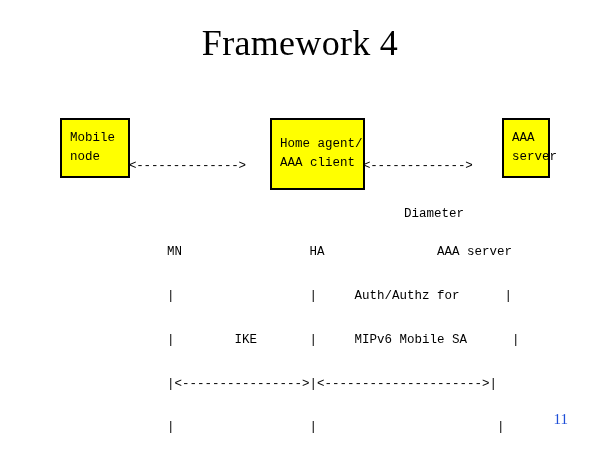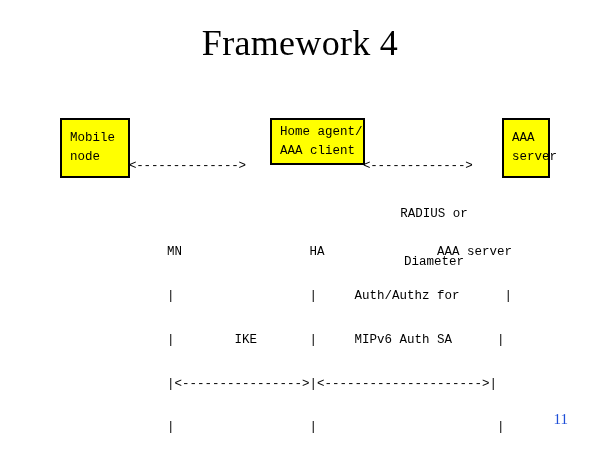--- a/index.html
+++ b/index.html
@@ -40,21 +40,21 @@
     font-family: "Liberation Mono", monospace;
     font-size: 12.5px;
     line-height: 19px;
     color: #000000;
     display: flex;
     flex-direction: column;
     justify-content: center;
     padding-left: 8px;
   }
   #box-mobile-node { left: 60px;  top: 118px; width: 70px;  height: 60px; }
-  #box-home-agent  { left: 270px; top: 118px; width: 95px;  height: 47px; }
+  #box-home-agent  { left: 270px; top: 118px; width: 95px;  height: 72px; }
   #box-aaa-server  { left: 502px; top: 118px; width: 48px;  height: 60px; }
 
   .box-line { white-space: pre; }
 
   .link {
     position: absolute;
     font-family: "Liberation Mono", monospace;
     font-size: 12.5px;
     line-height: 16px;
     color: #000000;
@@ -111,28 +111,27 @@
     <span class="box-line">server</span>
   </div>
 
   <div class="link" id="link-mn-ha">
     <div class="link-arrow">&lt;--------------&gt;</div>
     <div class="link-label"></div>
   </div>
 
   <div class="link" id="link-ha-aaa">
     <div class="link-arrow">&lt;-------------&gt;</div>
-    <div class="link-label">RADIUS or</div>
     <div class="link-label">Diameter</div>
   </div>
 
   <div class="seq">
     <div class="seq-row">MN                 HA               AAA server</div>
     <div class="seq-row">|                  |     Auth/Authz for      |</div>
-    <div class="seq-row">|        IKE       |     MIPv6 Auth SA      |</div>
+    <div class="seq-row">|        IKE       |     MIPv6 Mobile SA      |</div>
     <div class="seq-row">|&lt;----------------&gt;|&lt;---------------------&gt;|</div>
     <div class="seq-row">|                  |                        |</div>
     
     
     
     
     
     
     
     

